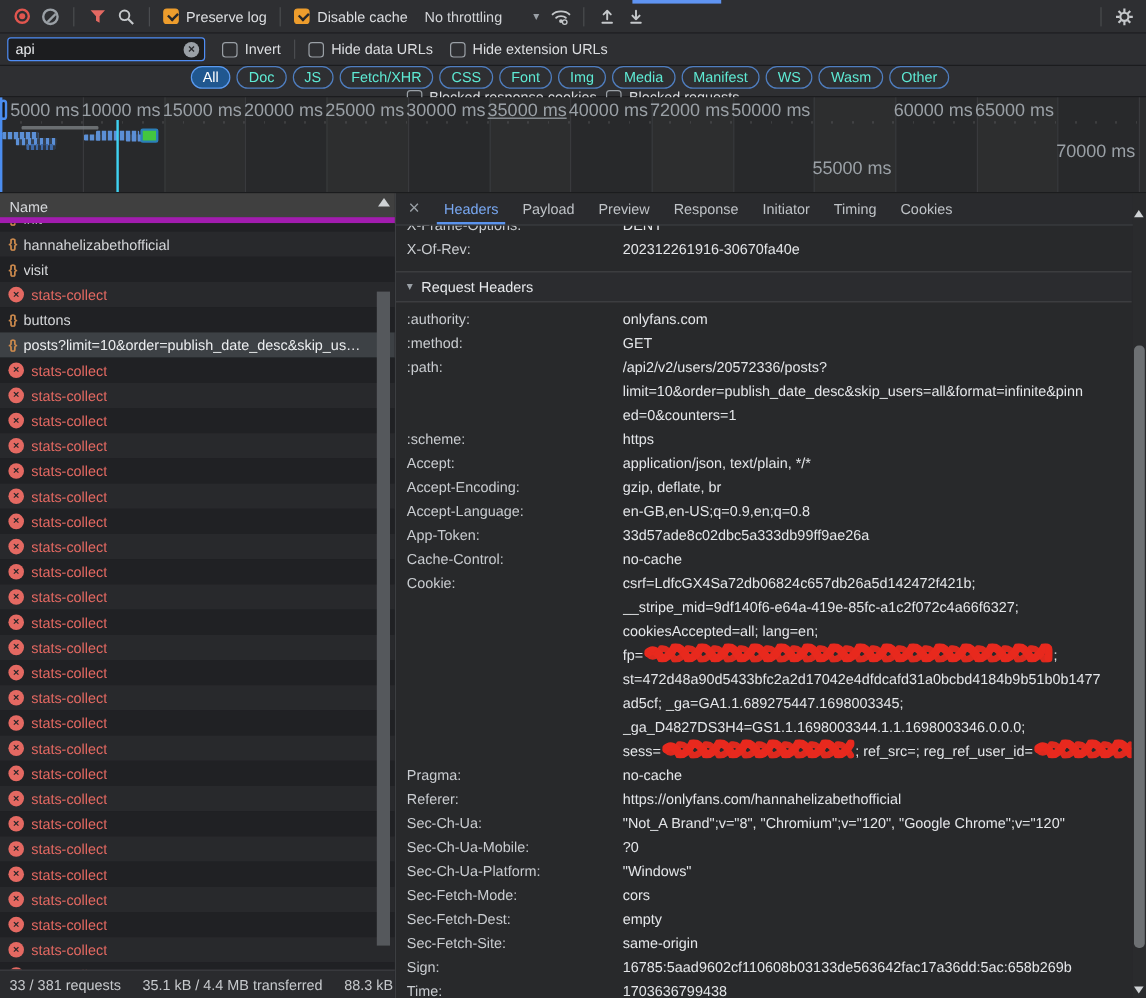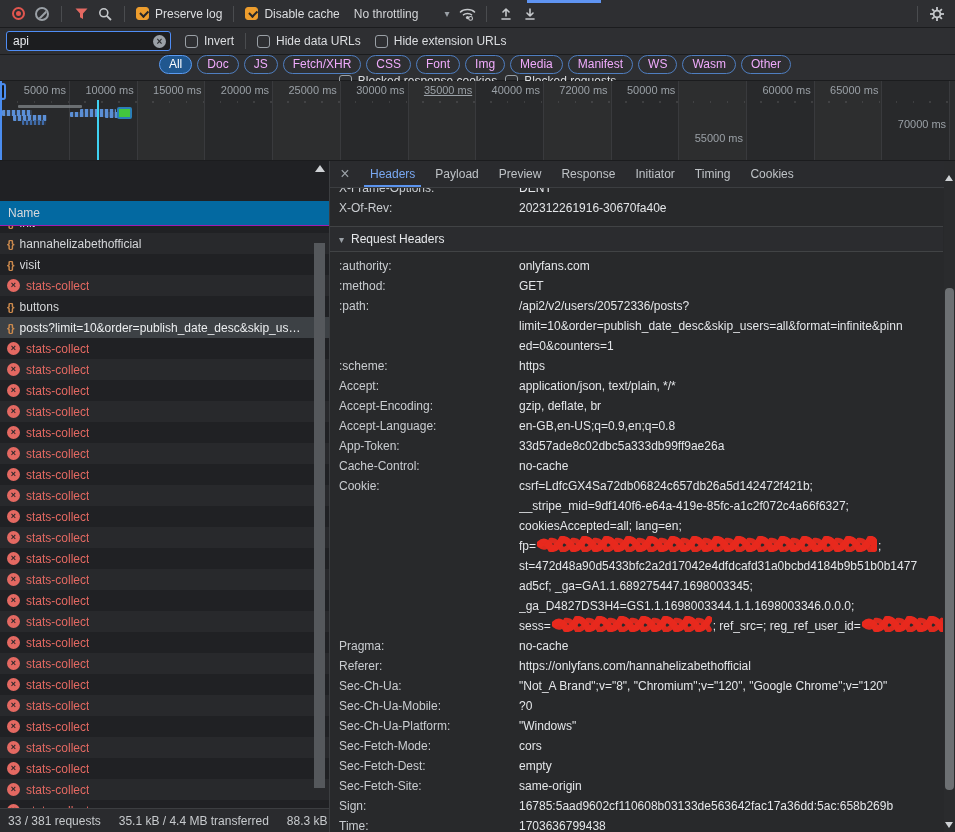--- a/index.html
+++ b/index.html
@@ -31,45 +31,45 @@
   .blue-strip { position:absolute; left:527px; top:0; width:74px; height:3px; background:#5f94f2; }
 
   .search-input { display:flex; align-items:center; width:165px; height:20px; margin-left:2px;
     background:#1c1d1f; border:1px solid #4f8df5; border-radius:3px; padding:0 4px 0 6px; }
   .search-input input { flex:1; background:transparent; border:none; outline:none; color:#e8eaed;
     font-family:"Liberation Sans", sans-serif; font-size:12px; min-width:0; }
   .input-clear { width:13px; height:13px; border-radius:50%; background:#9aa0a6; color:#2a2b2e;
     font-size:10px; line-height:13px; text-align:center; font-weight:bold; cursor:pointer; flex:0 0 auto; }
 
   .pill { display:inline-block; padding:1px 9px 2px; margin-right:5px; border:1px solid #4f7ec0;
-    border-radius:10px; color:#f0abfc; white-space:nowrap; cursor:pointer; }
+    border-radius:10px; color:#5eead4; white-space:nowrap; cursor:pointer; }
   .pill.active { background:#20578f; border-color:#5a9af0; color:#fff; }
   .pillgap { width:10px; flex:0 0 auto; }
 
   
   .overview { position:relative; height:80px; background:#28292b; border-bottom:1px solid #1b1c1e; overflow:hidden; }
   .ov-col { position:absolute; top:0; bottom:0; border-left:1px solid #393a3d; }
   .ov-col.alt { background:rgba(255,255,255,0.025); }
-  .tick-label { position:absolute; top:3px; color:#9aa0a6; font-size:11px; white-space:nowrap; }
+  .tick-label { position:absolute; top:3px; color:#9aa0a6; font-size:15px; white-space:nowrap; }
   .ov-dots { position:absolute; left:0; right:0; top:20px; height:2px;
     background:repeating-linear-gradient(90deg, rgba(255,255,255,.10) 0 1.5px, transparent 1.5px 16.9px); }
   .ov-bar { position:absolute; }
   .bar-dash  { background:repeating-linear-gradient(90deg,#5b8fd6 0 3px, rgba(91,143,214,.22) 3px 5px); border-radius:1px; }
   .bar-dash2 { background:repeating-linear-gradient(90deg,#3f6aa8 0 2px, rgba(63,106,168,.2) 2px 4px); border-radius:1px; }
   .bar-gray  { background:#7b7f83; opacity:.8; border-radius:1px; }
   .bar-green { background:#43c73f; border:2px solid #2b7fb8; border-radius:2px; }
   .playhead { position:absolute; width:2px; background:#3fd2f2; }
   .ov-handle-line { position:absolute; left:0; top:0; bottom:0; width:2px; background:#4b8df0; }
   .ov-handle { position:absolute; left:0; top:2px; width:6px; height:17px; border:2px solid #4b8df0; border-radius:3px; background:#151619; }
 
   
   .main { position:relative; display:flex; height:671px; }
   .left-pane { position:relative; width:330px; flex:0 0 330px; border-right:1px solid #3c3e41; background:#202124; }
-  .name-header { height:25px; line-height:24px; padding-left:8px; background:#0369a1;
-    border-bottom:1px solid #a21caf; color:#d7d9dc;margin-top:40px; }
+  .name-header { height:25px; line-height:24px; padding-left:8px; background:#404040;
+    border-bottom:5px solid #a21caf; color:#d7d9dc; }
   .req-rows { height:622px; overflow:hidden; }
   .req-rows .inner { margin-top:-14px; }
   .req-row { display:flex; align-items:center; gap:6px; height:21px; padding-left:7px; white-space:nowrap; cursor:pointer; }
   .req-row:nth-child(odd) { background:#202124; }
   .req-row:nth-child(even) { background:#28292c; }
   .req-row.selected { background:#3d4145; }
   .req-row .lbl { overflow:hidden; text-overflow:ellipsis; max-width:282px; }
   .req-row.json .lbl { color:#d5d7da; }
   .req-row.selected .lbl { color:#eceef0; }
   .req-row.error .lbl { color:#e46962; }

